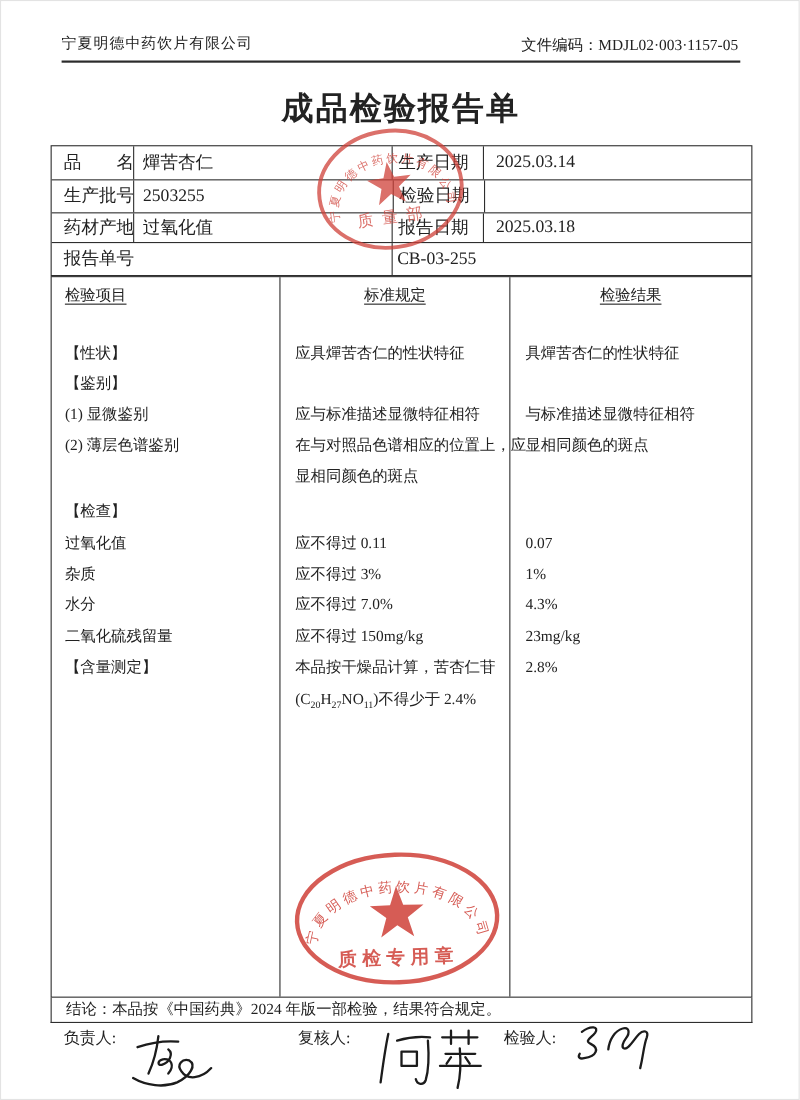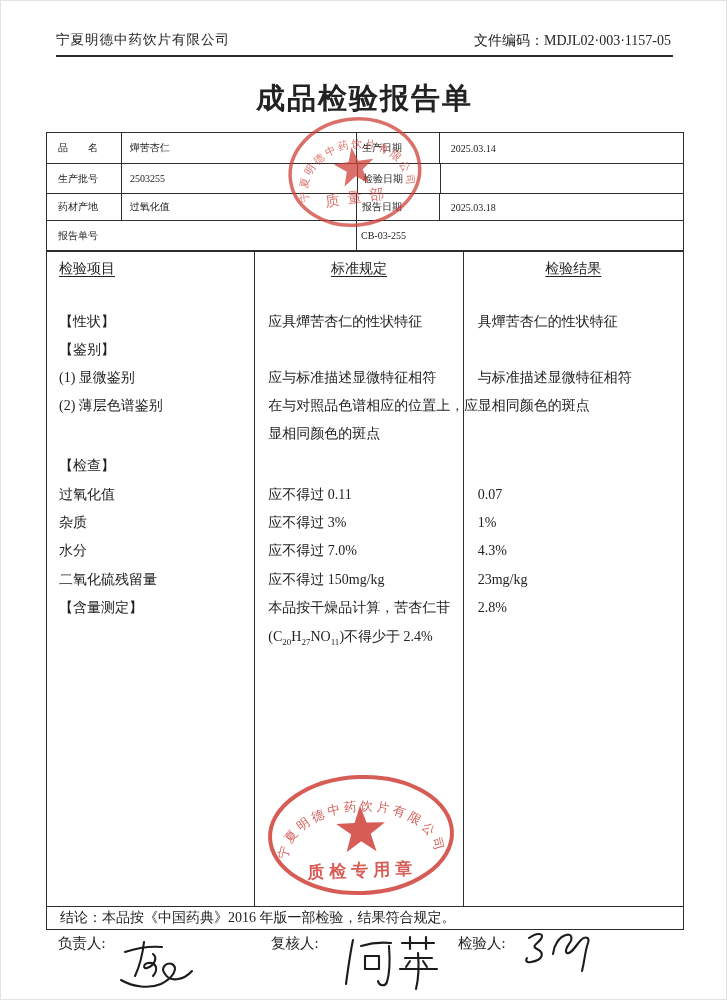--- a/index.html
+++ b/index.html
@@ -11,21 +11,21 @@
   .abs{position:absolute;}
   
   .company{left:55px;top:30px;font-size:13.5px;letter-spacing:1px;}
   .doccode{right:55px;top:31px;font-size:14px;}
   .hdr-rule{left:55px;top:54px;width:617px;height:2px;background:#2b2b2b;}
   .title{left:0;top:78px;width:727px;text-align:center;font-size:29px;font-weight:bold;letter-spacing:2px;}
   
   .info{left:45px;top:131px;width:638px;border:1.5px solid #2e2e2e;box-sizing:border-box;}
   .irow{display:flex;border-bottom:1.5px solid #2e2e2e;box-sizing:border-box;}
   .irow:last-child{border-bottom:none;}
-  .icell{display:flex;align-items:center;box-sizing:border-box;border-right:1.5px solid #2e2e2e;font-size:10px;overflow:hidden;white-space:nowrap;}
+  .icell{display:flex;align-items:center;box-sizing:border-box;border-right:1.5px solid #2e2e2e;font-size:16px;overflow:hidden;white-space:nowrap;}
   .icell.last{border-right:none;}
   .w-l1{width:75px;padding-left:11px;}
   .w-v1{width:236px;padding-left:8px;}
   .w-l2{width:83px;padding-left:5px;}
   .w-v2{width:244px;padding-left:11px;}
   .h31{height:31px;} .h30{height:30px;} .h27{height:27px;} .h29{height:29px;}
   .w-r1{width:311px;padding-left:11px;}
   .w-r2{width:327px;padding-left:4px;}
   
   .mtable{left:45px;top:250px;width:638px;height:656px;border:1.5px solid #2e2e2e;box-sizing:border-box;display:flex;}
@@ -113,21 +113,21 @@
     <div class="tl" style="top:146px">显相同颜色的斑点</div>
     <div class="tl" style="top:235px">0.07</div>
     <div class="tl" style="top:263px">1%</div>
     <div class="tl" style="top:291px">4.3%</div>
     <div class="tl" style="top:320px">23mg/kg</div>
     <div class="tl" style="top:348px">2.8%</div>
   </div>
 </div>
 
 <div class="abs concl">
-    <span>结论：本品按《中国药典》2016 年版一部检验，结果符合规定。</span>
+    <span>结论：本品按《中国药典》2024 年版一部检验，结果符合规定。</span>
   </div>
 
 <div class="abs sig-label" style="left:57px">负责人:</div>
 <div class="abs sig-label" style="left:270px">复核人:</div>
 <div class="abs sig-label" style="left:457px">检验人:</div>
 
 <svg class="abs sig-svg" style="left:112px;top:938px" width="88" height="52" viewBox="0 0 88 52">
   <path d="M31,3 C30,12 28,24 22,37"></path>
   <path d="M12,13 C24,9 38,7 49,8"></path>
   <path d="M40,15 C45,19 41,27 34,29 C30,30 30,25 35,24 C43,23 46,30 40,37"></path>

